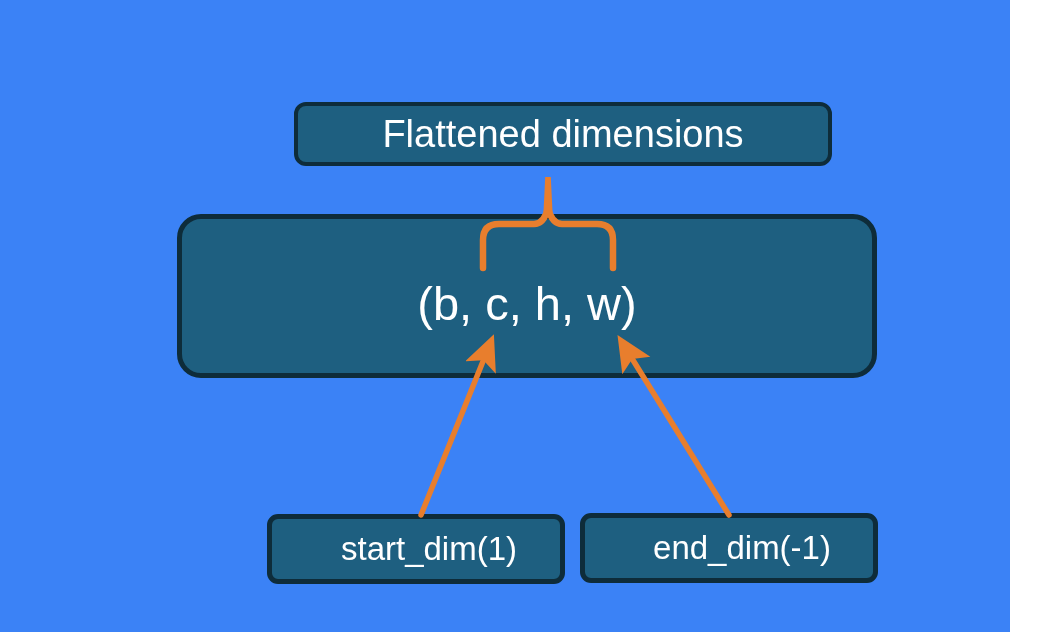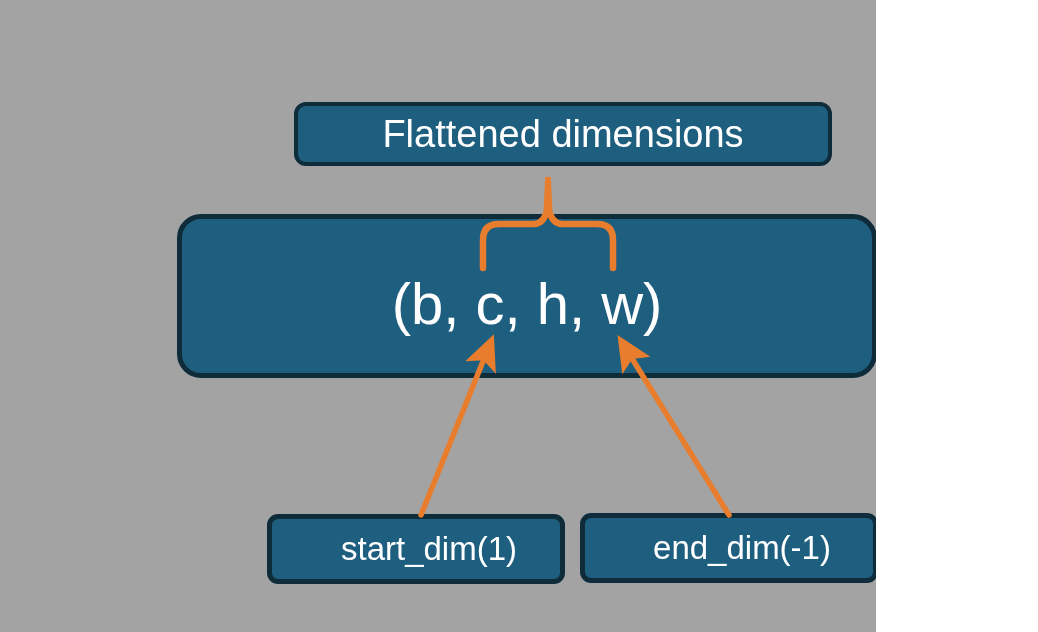--- a/index.html
+++ b/index.html
@@ -3,23 +3,23 @@
 <meta charset="utf-8">
 <style>
   html, body {
     margin: 0;
     padding: 0;
     background: #ffffff;
     font-family: "Liberation Sans", "DejaVu Sans", sans-serif;
   }
   .canvas {
     position: relative;
-    width: 876px;
+    width: 1010px;
     height: 632px;
-    background: #a3a3a3;
+    background: #3b82f6;
     overflow: hidden;
   }
   .box {
     position: absolute;
     box-sizing: border-box;
     background: #1E5F80;
     border: 4px solid #0E2C3A;
     color: #ffffff;
     display: flex;
     align-items: center;
@@ -34,21 +34,21 @@
     border-radius: 12px;
     font-size: 38px;
   }
   .main-box {
     left: 177px;
     top: 214px;
     width: 700px;
     height: 164px;
     border-radius: 24px;
     border-width: 5px;
-    font-size: 58px;
+    font-size: 47px;
   }
   .main-box span {
     padding-top: 14px;
   }
   .small-box {
     width: 298px;
     height: 70px;
     border-radius: 11px;
     border-width: 5px;
     font-size: 33px;

